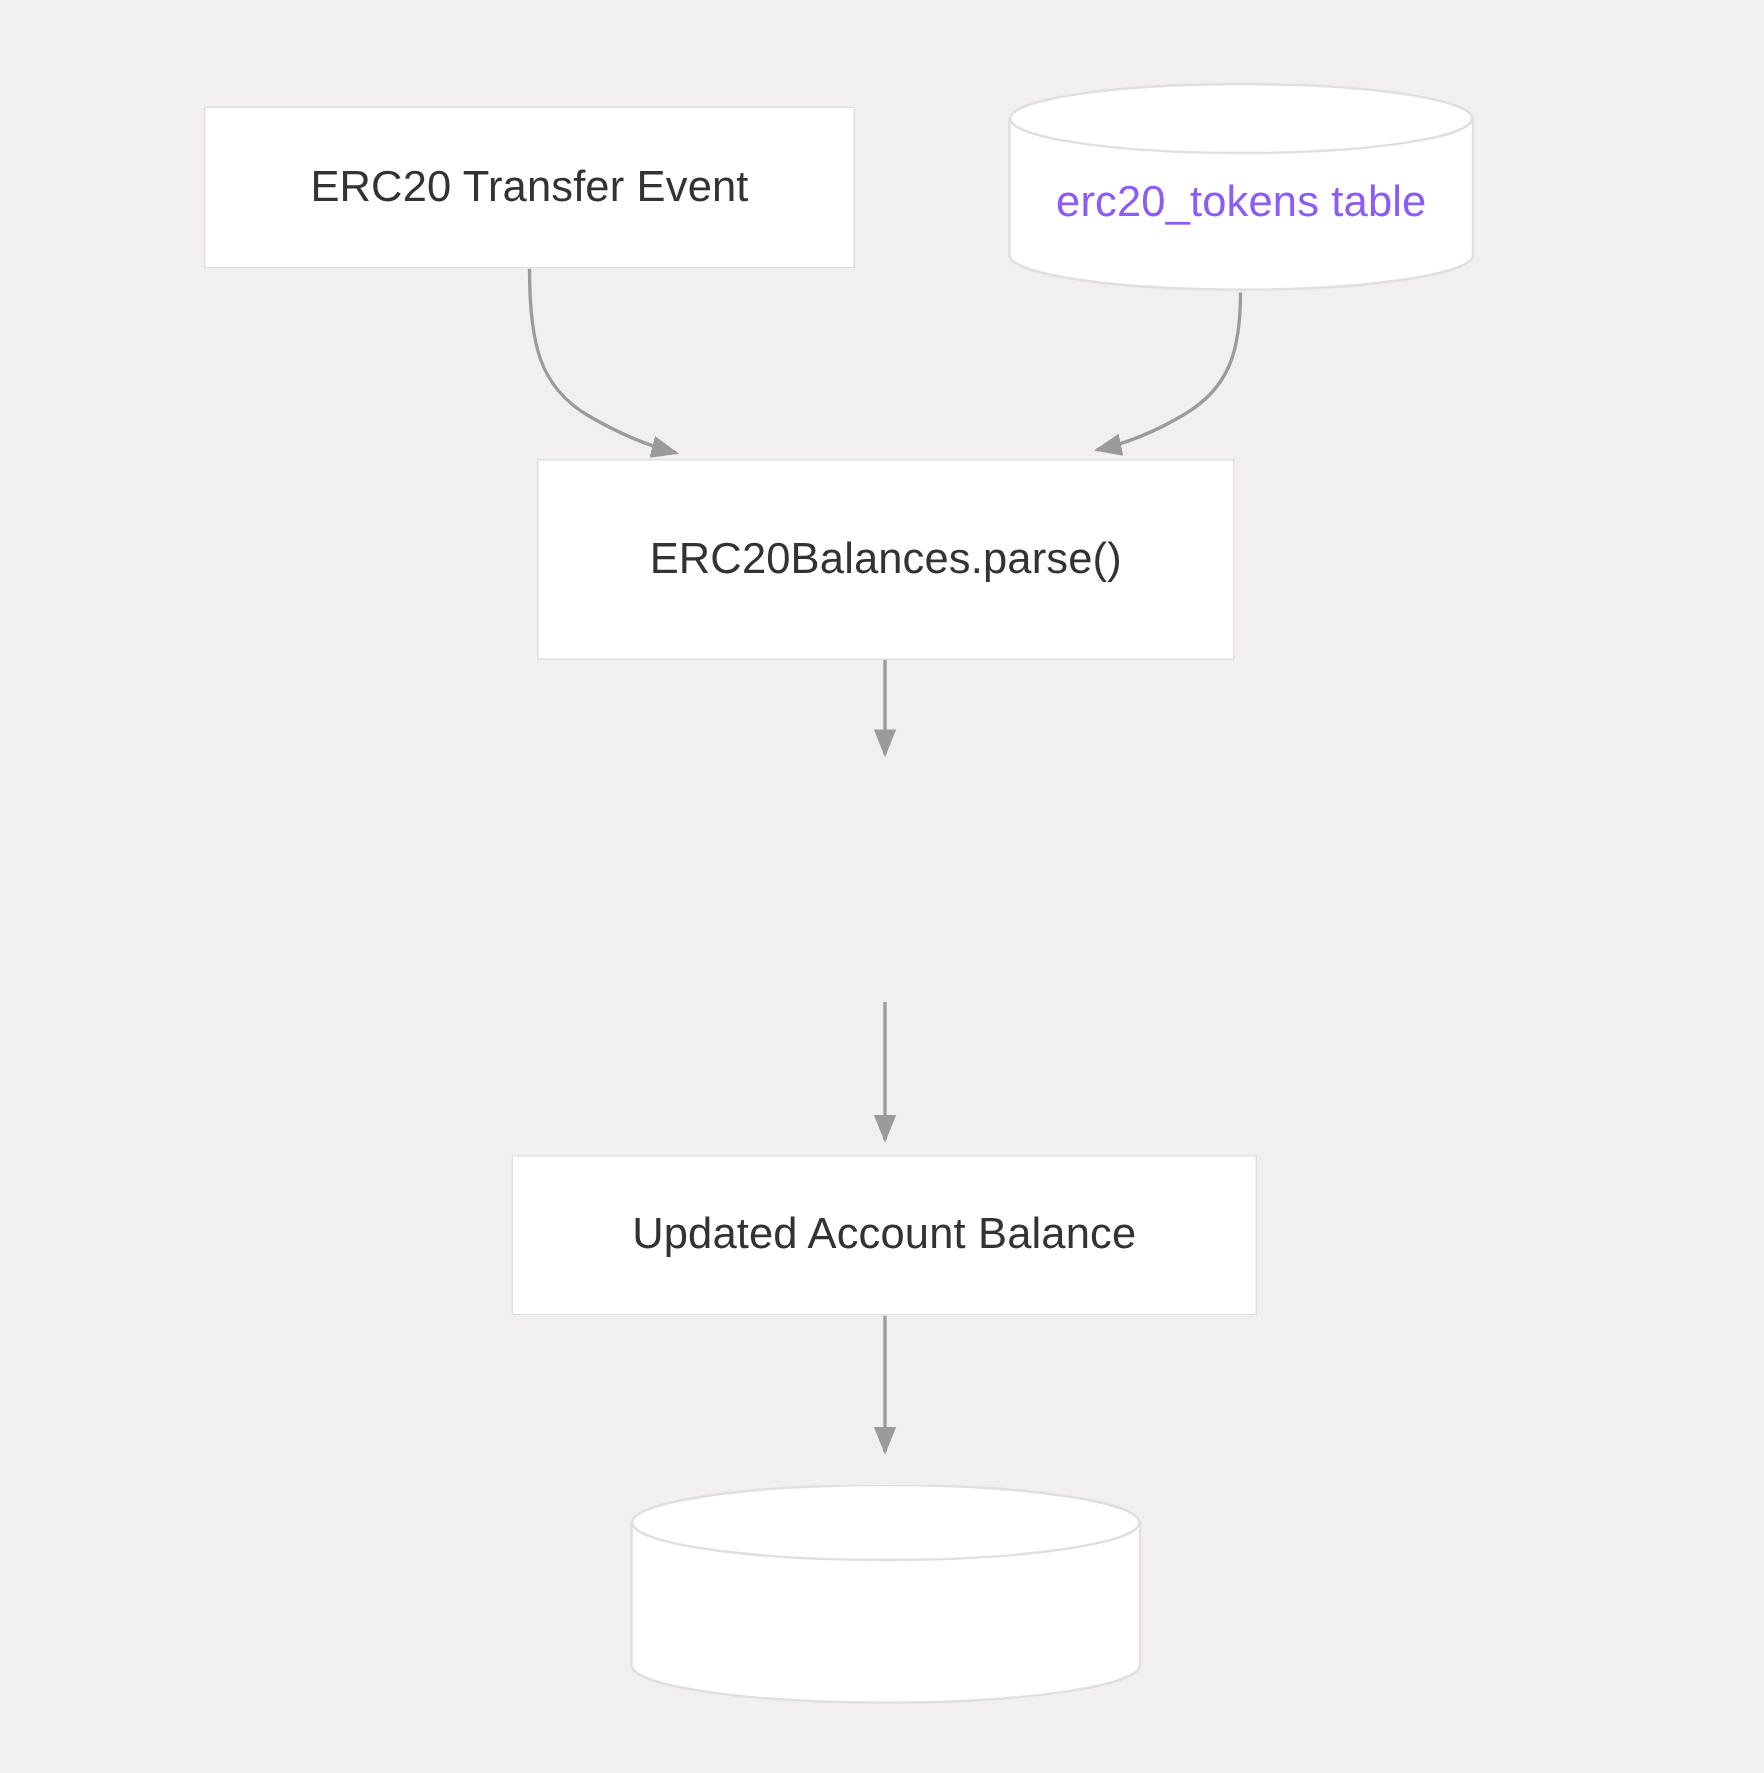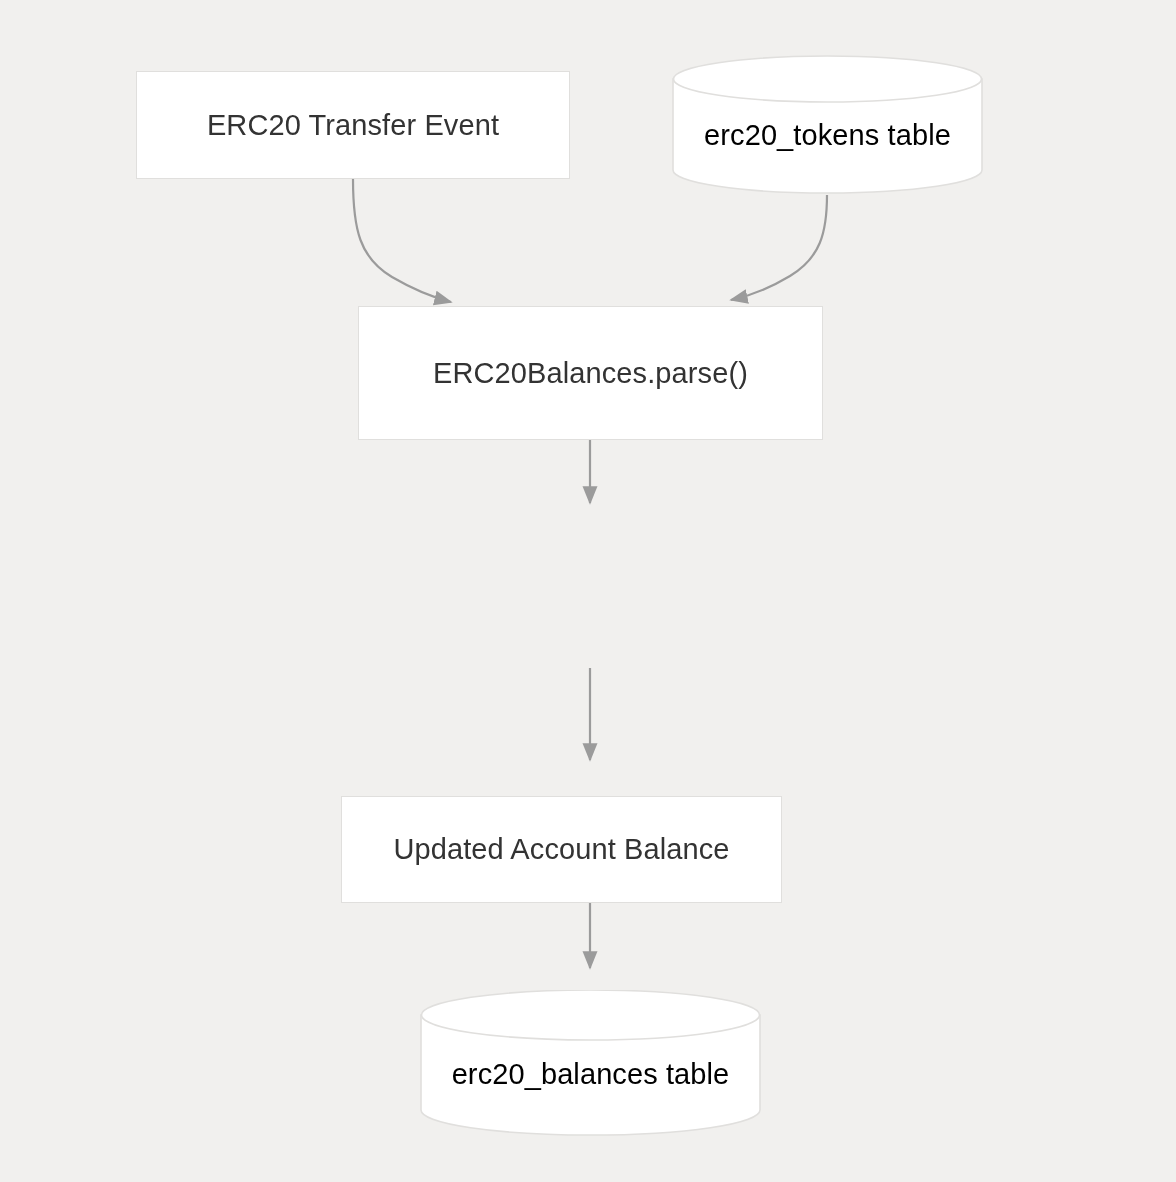--- a/index.html
+++ b/index.html
@@ -51,32 +51,32 @@
     border: none;
   }
   .cyl-svg {
     position: absolute;
     left: 0;
     top: 0;
   }
   .cyl-label {
     position: relative;
     z-index: 2;
-    color: #000000;
+    color: #8b5cf6;
     font-size: 29px;
     line-height: 1.5;
     letter-spacing: 0.1px;
   }
 
   
   #node-transfer-event { left: 116px; top: 71px;  width: 434px; height: 108px; }
   #node-tokens-table   { left: 652px; top: 55px;  width: 311px; height: 139px; }
   #node-parse          { left: 338px; top: 306px; width: 465px; height: 134px; }
   #node-format-units   { left: 310px; top: 513px; width: 520px; height: 155px; }
-  #node-updated-balance{ left: 321px; top: 796px; width: 441px; height: 107px; justify-content: center; }
+  #node-updated-balance{ left: 321px; top: 770px; width: 497px; height: 107px; justify-content: center; }
   #node-balances-table { left: 400px; top: 990px; width: 341px; height: 146px; }
 </style>
 </head>
 <body>
 
 <div id="diagram-root">
 
   <svg class="edge-layer" width="1176" height="1182" viewBox="0 0 1176 1182" aria-hidden="true">
     <defs>
       <marker id="arrowhead" markerWidth="10" markerHeight="10" refX="7.6" refY="4" orient="auto" markerUnits="strokeWidth">
@@ -114,16 +114,15 @@
 
   <div class="node node-rect" id="node-updated-balance">
     <span class="node-label">Updated Account Balance</span>
   </div>
 
   <div class="node node-cyl" id="node-balances-table">
     <svg class="cyl-svg" width="341" height="146" viewBox="0 0 341 146" preserveAspectRatio="none">
       <path d="M1,25 L1,120 A169,25 0 0 0 340,120 L340,25 Z" fill="#ffffff" stroke="#e0dfdd" stroke-width="1.6"></path>
       <ellipse cx="170.5" cy="25" rx="169" ry="25" fill="#ffffff" stroke="#e0dfdd" stroke-width="1.6"></ellipse>
     </svg>
-    <span class="cyl-label" style="margin-top:24px;">erc20_balances table</span>
   </div>
 
 </div>
 
 </body></html>

